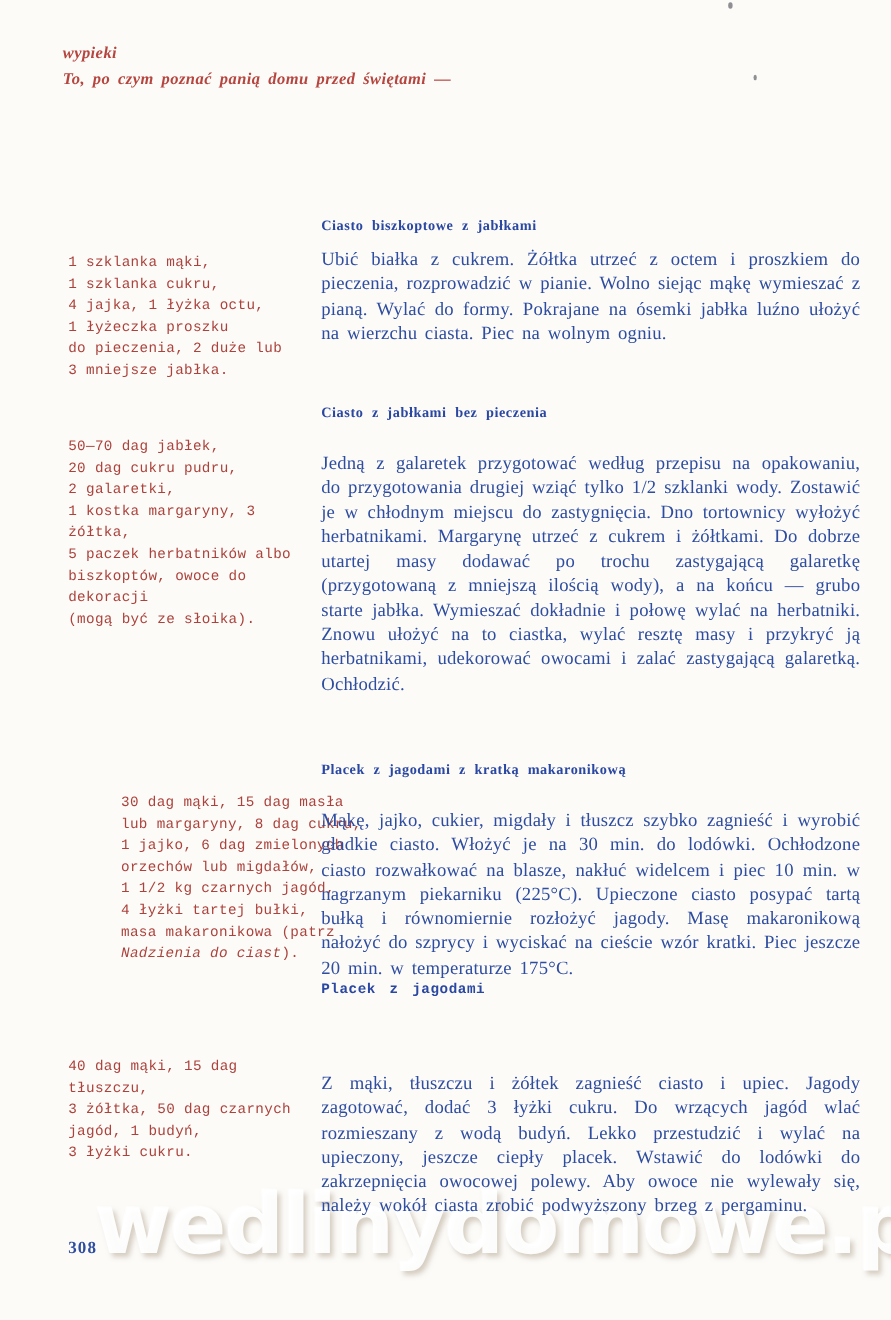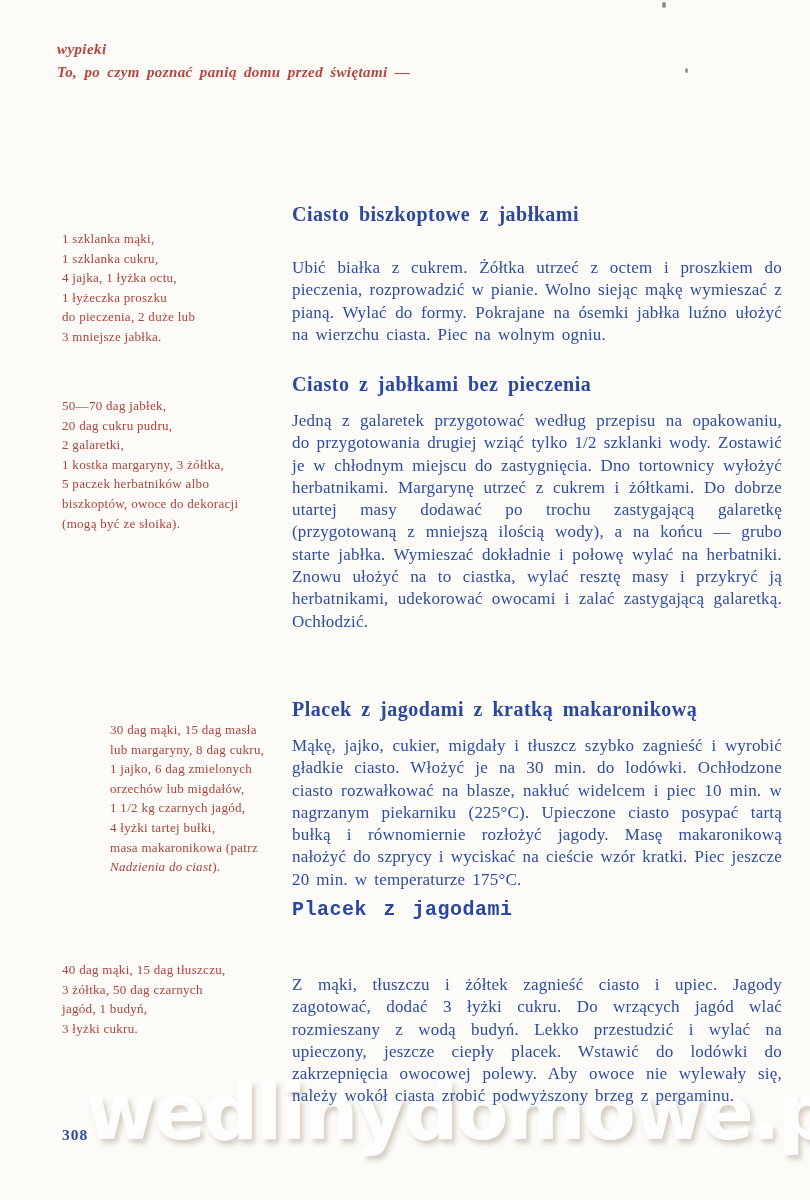--- a/index.html
+++ b/index.html
@@ -28,39 +28,40 @@
 
   
   .artifact{position:absolute;background:#6a6a72;border-radius:50%;opacity:.75;}
   .artifact-1{left:662px;top:2px;width:4px;height:6px;}
   .artifact-2{left:685px;top:68px;width:3px;height:5px;}
 
   
   .recipe-title{
     position:absolute;left:292px;width:492px;
     color:#2a47a2;font-weight:bold;
-    font-size:20px;letter-spacing:.5px;word-spacing:4px;
+    font-size:13px;letter-spacing:.5px;word-spacing:4px;
   }
   .t1{top:186px;} .t2{top:356px;} .t3{top:681px;} .t4{top:881px;font-family:Liberation Mono, monospace;}
 
   
   .instructions{
     position:absolute;left:292px;width:490px;
     color:#2e4da0;
     font-size:17px;line-height:22.3px;
     text-align:justify;word-spacing:2.5px;letter-spacing:.2px;
   }
-  .b1{top:240px;} .b2{top:393px;} .b3{top:718px;} .b4{top:957px;}
+  .b1{top:208px;} .b2{top:393px;} .b3{top:718px;} .b4{top:957px;}
 
   
   .ingredients{
     position:absolute;left:62px;width:228px;
     color:#ac423c;
     font-size:13px;line-height:19.6px;letter-spacing:.3px;
     white-space:pre-line;
+    font-family:Liberation Mono, monospace;
   }
   .i1{top:229px;} .i2{top:396px;} .i3{top:720px;margin-left:48px;} .i4{top:960px;}
   .ing-note-italic{font-style:italic;}
 
   
   .page-number{
     position:absolute;left:62px;top:1126px;
     color:#2e4da0;font-weight:bold;font-size:15.5px;letter-spacing:1px;
   }
 

